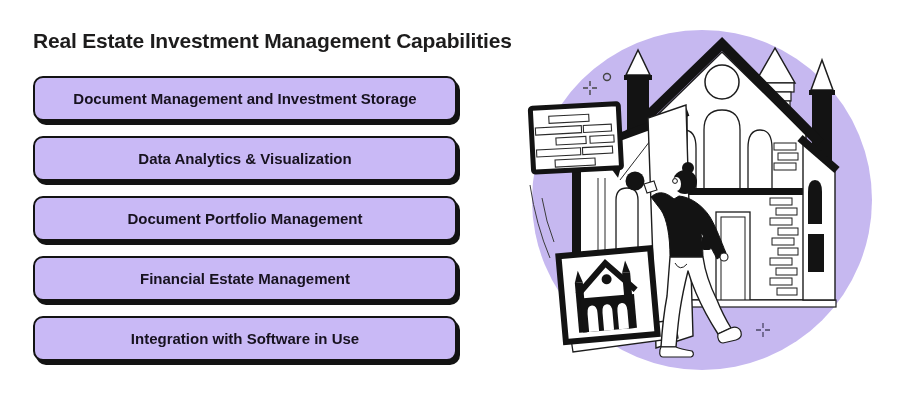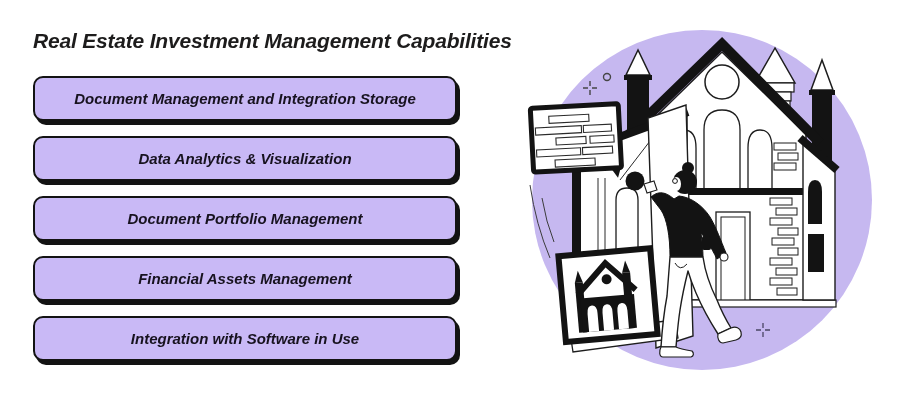--- a/index.html
+++ b/index.html
@@ -1,19 +1,19 @@
 <!DOCTYPE html>
 <html style="--accent: #c9b9f6; --outline: #131313; --ink: #1d1c1c; --page-bg: #ffffff;"><head>
 <meta charset="utf-8">
 <style>
   * { margin: 0; padding: 0; box-sizing: border-box; }
   html, body { width: 900px; height: 400px; background: var(--page-bg, #fff); }
   body { font-family: "Liberation Sans", sans-serif; position: relative; overflow: hidden; }
 
-  .canvas { position: absolute; inset: 0; width: 900px; height: 400px; font-style: italic; }
+  .canvas { position: absolute; inset: 0; width: 900px; height: 400px; }
 
   .page-title {
     position: absolute; left: 33px; top: 29px;
     font-size: 21px; font-weight: 700; color: var(--ink, #1d1c1c);
     letter-spacing: -0.2px;
   }
 
   .cap-list { position: absolute; left: 0; top: 0; }
 
   .cap-btn {
@@ -36,30 +36,30 @@
 </style>
 </head>
 <body>
 
 <div class="canvas">
 
   <h1 class="page-title">Real Estate Investment Management Capabilities</h1>
 
   <div class="cap-list">
     <div class="cap-btn">
-      <span>Document Management and Integration Storage</span>
+      <span>Document Management and Investment Storage</span>
     </div>
     <div class="cap-btn">
       <span>Data Analytics &amp; Visualization</span>
     </div>
     <div class="cap-btn">
       <span>Document Portfolio Management</span>
     </div>
     <div class="cap-btn">
-      <span>Financial Assets Management</span>
+      <span>Financial Estate Management</span>
     </div>
     <div class="cap-btn">
       <span>Integration with Software in Use</span>
     </div>
   </div>
 
   <svg class="illo" viewBox="0 0 380 400">
 
     <circle cx="182" cy="200" r="170" fill="#c6b8f0"></circle>
 

